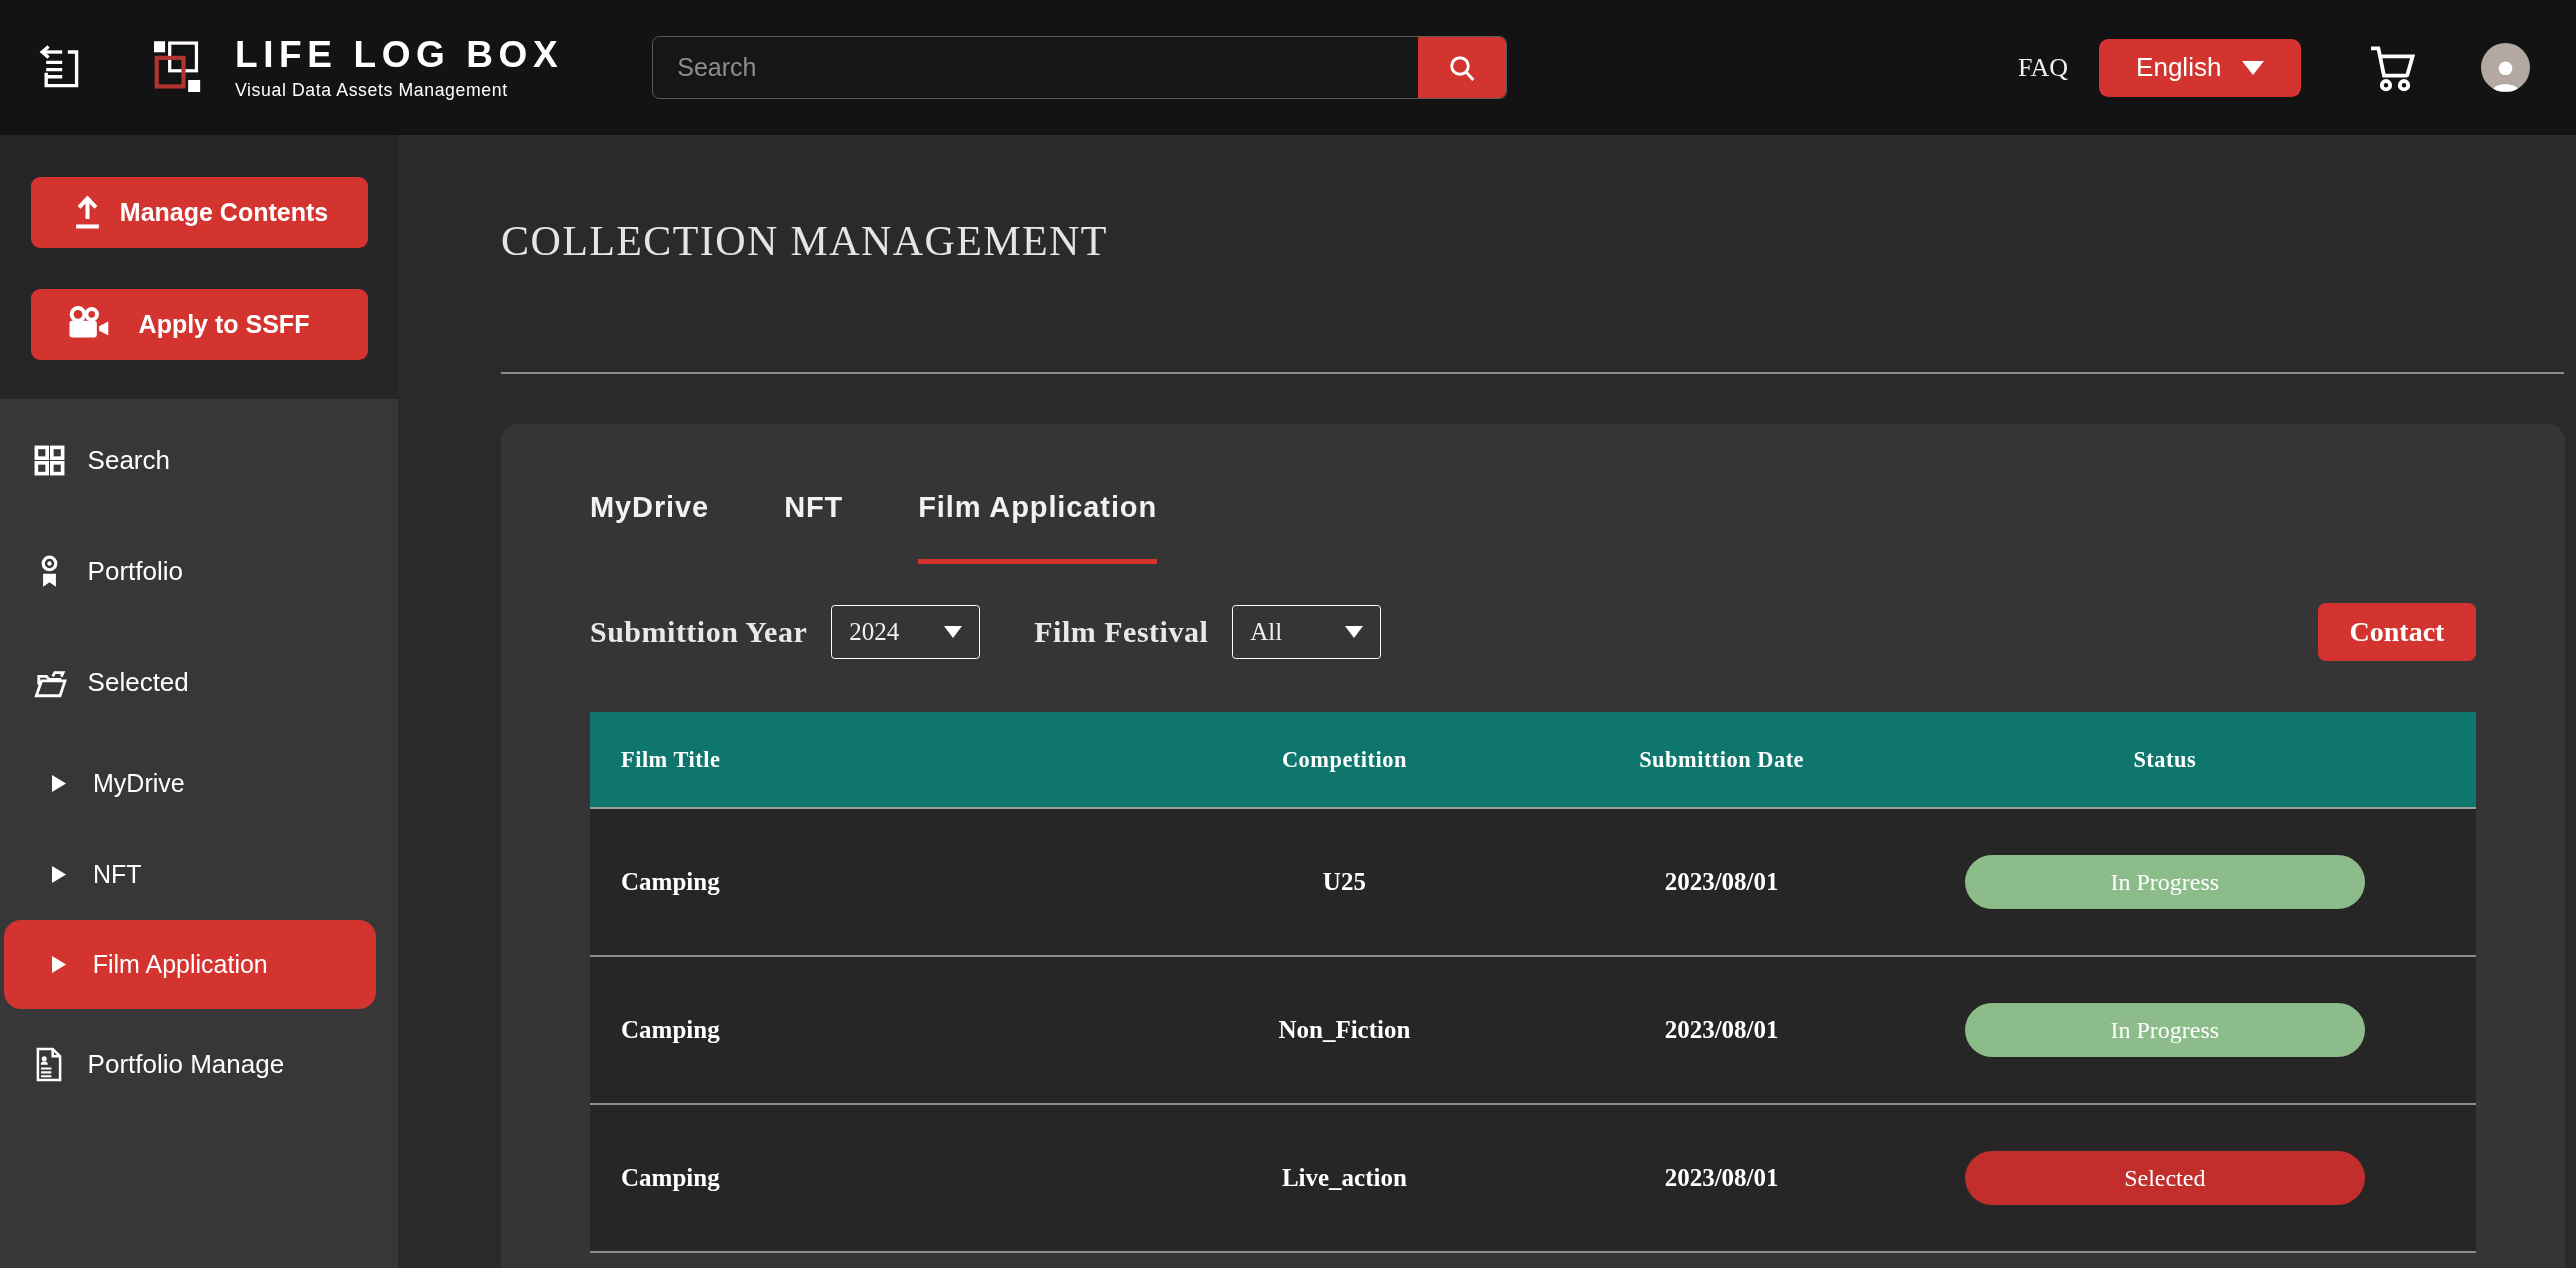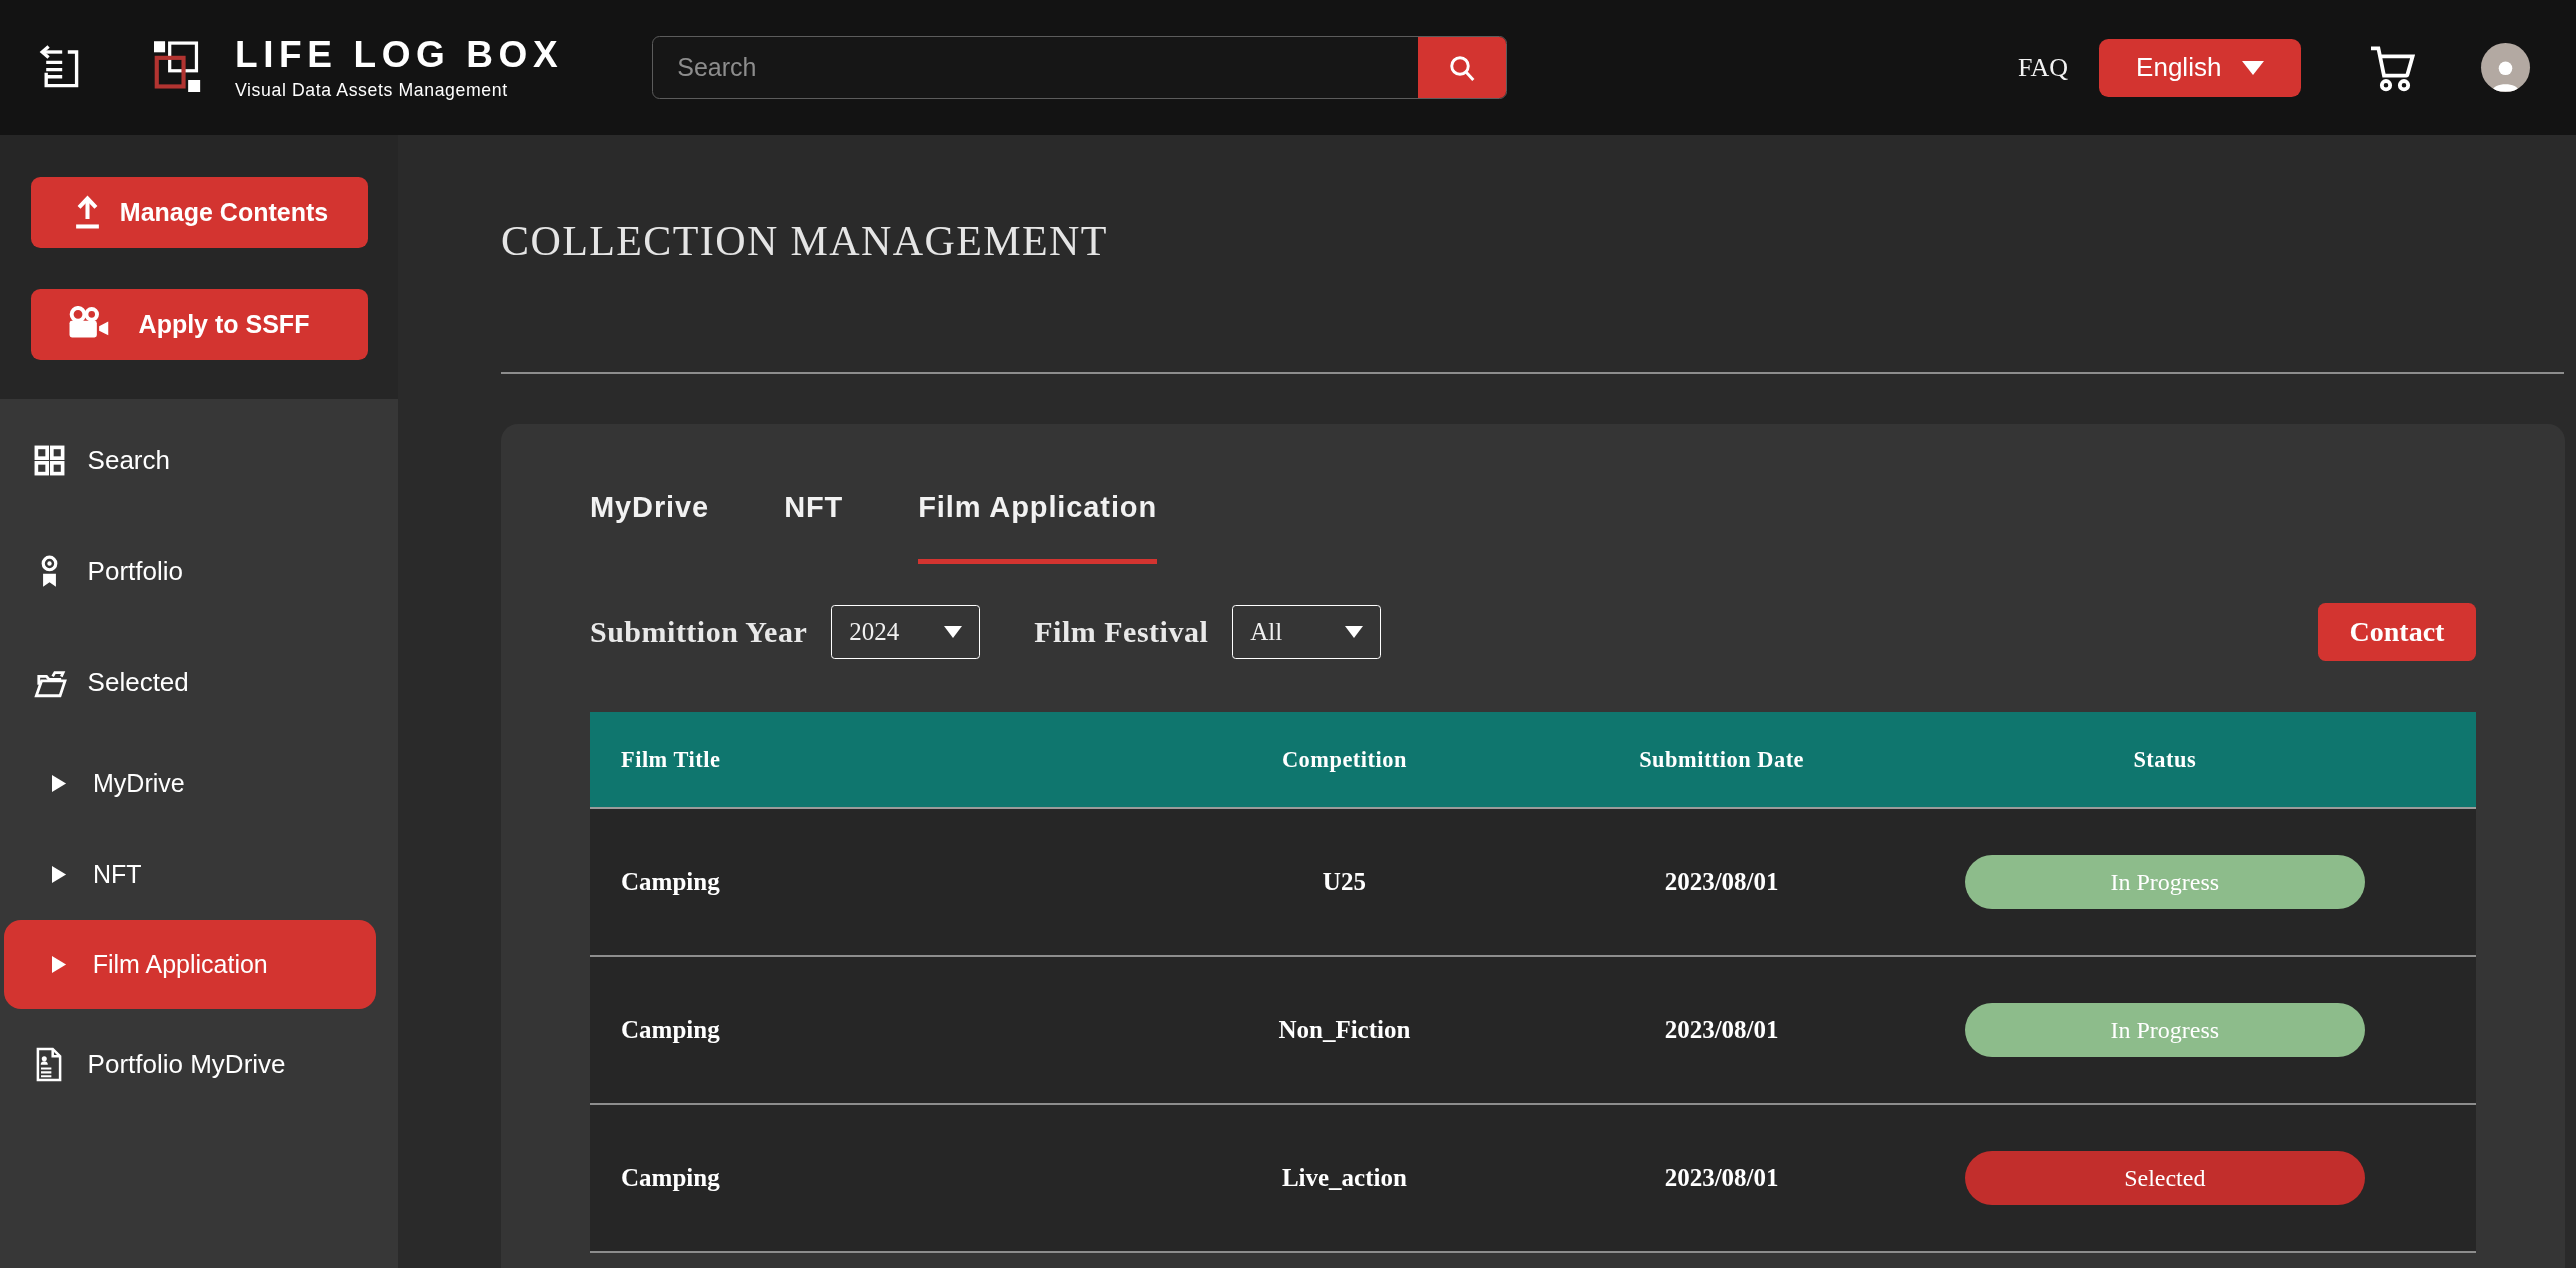--- a/index.html
+++ b/index.html
@@ -233,21 +233,21 @@
     <div class="nav-item">
       <span class="ic">
         <svg width="34" height="37" viewBox="0 0 22 25" fill="none" stroke="#fff" stroke-width="1.7">
           <path d="M3.5 2 h10 l5 5 V23 H3.5 z"></path>
             <path d="M13.5 2 v5 h5"></path>
           <circle cx="7.8" cy="8.6" r="1.7" fill="#fff" stroke="none"></circle>
           <path d="M5.4 12.6 c0-3 4.8-3 4.8 0 z" fill="#fff" stroke="none"></path>
           <path d="M5.6 15.2 h7 M5.6 17.8 h7 M5.6 20.4 h7" stroke-width="1.4"></path>
         </svg>
       </span>
-      <span class="lbl">Portfolio MyDrive</span>
+      <span class="lbl">Portfolio Manage</span>
     </div>
   </div>
 </nav>
 
 <main class="main">
   <h1 class="page-title serif">COLLECTION MANAGEMENT</h1>
   <div class="title-divider"></div>
 
   <section class="card">
     <div class="tabs">

